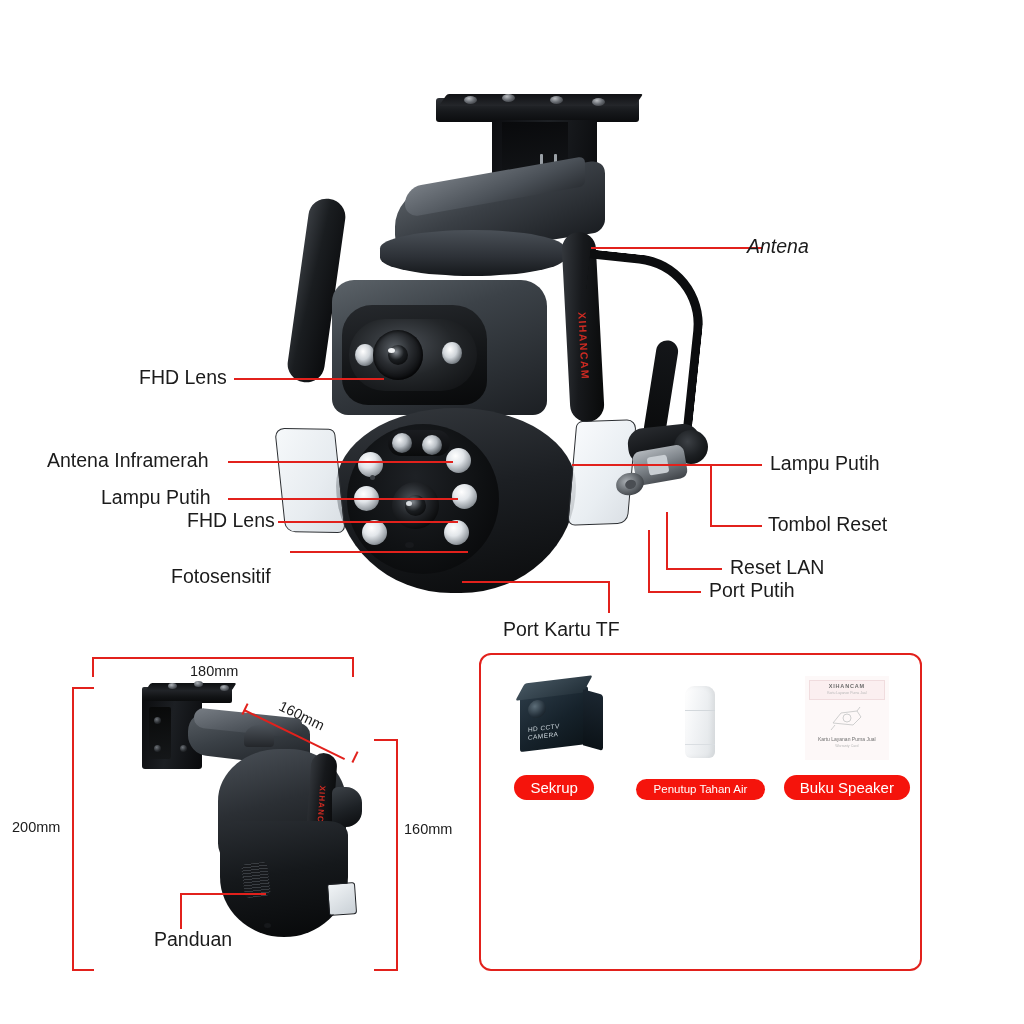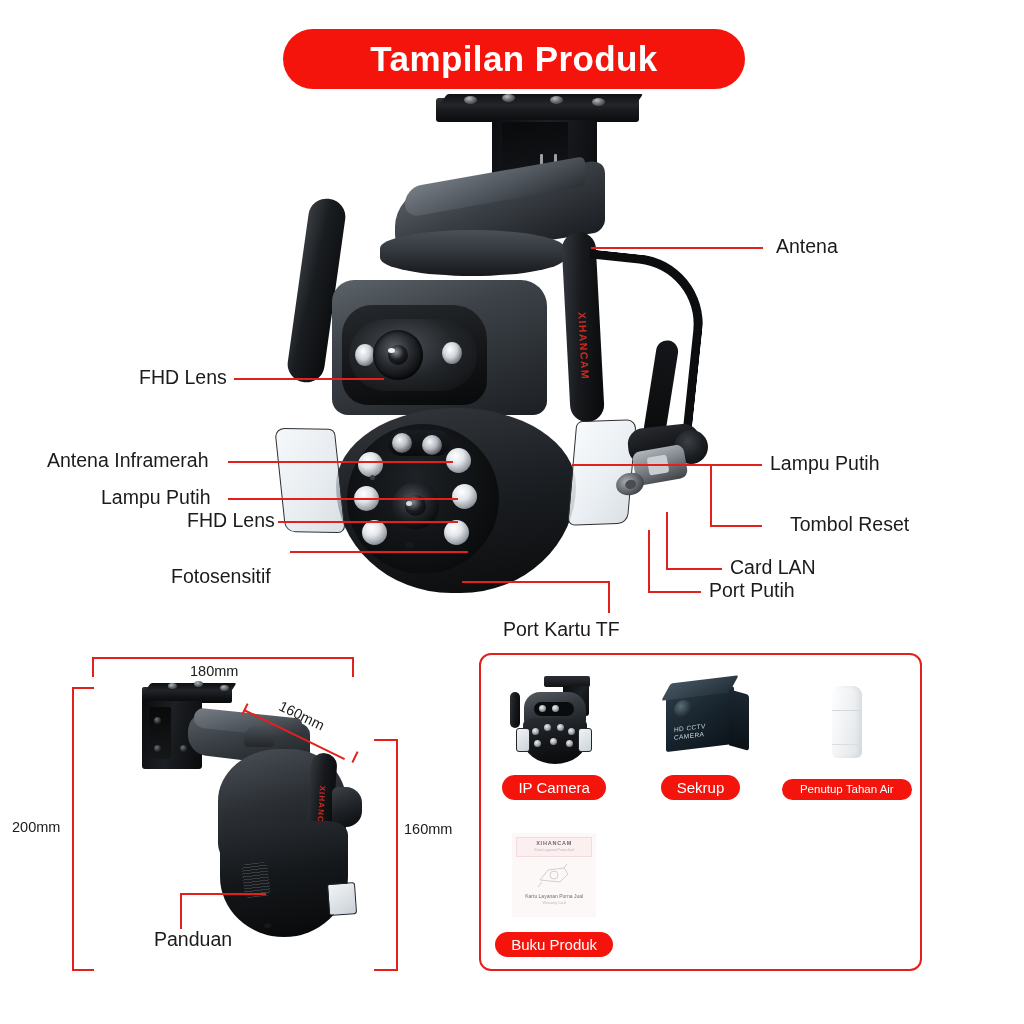--- a/index.html
+++ b/index.html
@@ -517,23 +517,20 @@
   .a-manual-foot2 {
     position: absolute; left: 50%; top: 72px; transform: translateX(-50%);
     color: #b9b9b9; font-size: 3.6px; white-space: nowrap;
   }
 </style>
 </head>
 <body>
 
 <div id="page">
 
-  <div class="title-banner">
-    <span class="txt">Tampilan Produk</span>
-  </div>
 
   <div id="hero">
 
     <div class="br-top"></div>
     <div class="br-top-face"></div>
     <div class="br-screw" style="left:214px; top:6px;"></div>
     <div class="br-screw" style="left:252px; top:4px;"></div>
     <div class="br-screw" style="left:300px; top:6px;"></div>
     <div class="br-screw" style="left:342px; top:8px;"></div>
     <div class="br-wall"></div>
@@ -603,24 +600,24 @@
 
   <div class="ln h" style="left:591px; top:247px; width:172px;"></div>
   <div class="ln h" style="left:572px; top:464px; width:190px;"></div>
   <div class="ln v" style="left:710px; top:464px; height:62px;"></div>
   <div class="ln h" style="left:710px; top:525px; width:52px;"></div>
   <div class="ln v" style="left:666px; top:512px; height:57px;"></div>
   <div class="ln h" style="left:666px; top:568px; width:56px;"></div>
   <div class="ln v" style="left:648px; top:530px; height:62px;"></div>
   <div class="ln h" style="left:648px; top:591px; width:53px;"></div>
 
-  <div class="lbl" style="left:776px; top:237px;">Antena</div>
+  <div class="lbl" style="left:747px; top:237px;font-style:italic;">Antena</div>
   <div class="lbl" style="left:770px; top:454px;">Lampu Putih</div>
-  <div class="lbl" style="left:790px; top:515px;">Tombol Reset</div>
-  <div class="lbl" style="left:730px; top:558px;">Card LAN</div>
+  <div class="lbl" style="left:768px; top:515px;">Tombol Reset</div>
+  <div class="lbl" style="left:730px; top:558px;">Reset LAN</div>
   <div class="lbl" style="left:709px; top:581px;">Port Putih</div>
 
   <div class="ln h" style="left:462px; top:581px; width:148px;"></div>
   <div class="ln v" style="left:608px; top:581px; height:32px;"></div>
   <div class="lbl" style="left:503px; top:620px;">Port Kartu TF</div>
 
   <div id="dims">
 
     <div class="m-brtop"></div>
     <div class="m-brtop2"></div>
@@ -666,42 +663,20 @@
     <div class="dim-txt" style="left:210px; top:52px; transform: rotate(26deg); transform-origin: left center;">160mm</div>
 
     <div class="dim-line h" style="left:110px; top:248px; width:86px;"></div>
     <div class="dim-line v" style="left:110px; top:248px; height:36px;"></div>
     <div class="lbl" style="left:84px; top:285px;">Panduan</div>
   </div>
 
   <div id="acc">
     <div class="acc-grid">
 
-      <div class="acc-cell">
-        <div class="acc-art">
-          <div class="a-cam-ant" style="left:50%; margin-left:-44px;"></div>
-          <div class="a-cam-mount"></div>
-          <div class="a-cam-wall"></div>
-          <div class="a-cam-body"></div>
-          <div class="a-cam-lensrow"></div>
-          <div class="a-cam-dot" style="left:50%; margin-left:-15px; top:33px;"></div>
-          <div class="a-cam-dot" style="left:50%; margin-left:-2px; top:33px;"></div>
-          <div class="a-cam-dome"></div>
-          <div class="a-cam-dot" style="left:50%; margin-left:-22px; top:56px;"></div>
-          <div class="a-cam-dot" style="left:50%; margin-left:-10px; top:52px;"></div>
-          <div class="a-cam-dot" style="left:50%; margin-left:3px; top:52px;"></div>
-          <div class="a-cam-dot" style="left:50%; margin-left:14px; top:56px;"></div>
-          <div class="a-cam-dot" style="left:50%; margin-left:-20px; top:68px;"></div>
-          <div class="a-cam-dot" style="left:50%; margin-left:-4px; top:66px;"></div>
-          <div class="a-cam-dot" style="left:50%; margin-left:12px; top:68px;"></div>
-          <div class="a-cam-wing" style="left:50%; margin-left:-38px;"></div>
-          <div class="a-cam-wing" style="left:50%; margin-left:24px;"></div>
-        </div>
-        <div class="acc-badge">IP Camera</div>
-      </div>
 
       <div class="acc-cell">
         <div class="acc-art">
           <div class="a-box"></div>
           <div class="a-box-top"></div>
           <div class="a-box-side"></div>
           <div class="a-box-lens"></div>
           <div class="a-box-txt">
             <span>HD CCTV</span><br>
             <span>CAMERA</span>
@@ -731,19 +706,19 @@
             <svg width="40" height="26" viewBox="0 0 40 26">
               <path d="M6 18 L14 8 L30 6 L34 12 L26 20 Z" fill="none" stroke="#c9c9c9" stroke-width="0.9"></path>
               <circle cx="20" cy="13" r="4" fill="none" stroke="#c9c9c9" stroke-width="0.9"></circle>
               <path d="M8 20 L4 25" stroke="#c9c9c9" stroke-width="0.9" fill="none"></path>
               <path d="M30 6 L33 2" stroke="#c9c9c9" stroke-width="0.9" fill="none"></path>
             </svg>
           </div>
           <div class="a-manual-foot">Kartu Layanan Purna Jual</div>
           <div class="a-manual-foot2">Warranty Card</div>
         </div>
-        <div class="acc-badge">Buku Produk</div>
+        <div class="acc-badge">Buku Speaker</div>
       </div>
 
     </div>
   </div>
 
 </div>
 
 </body></html>

